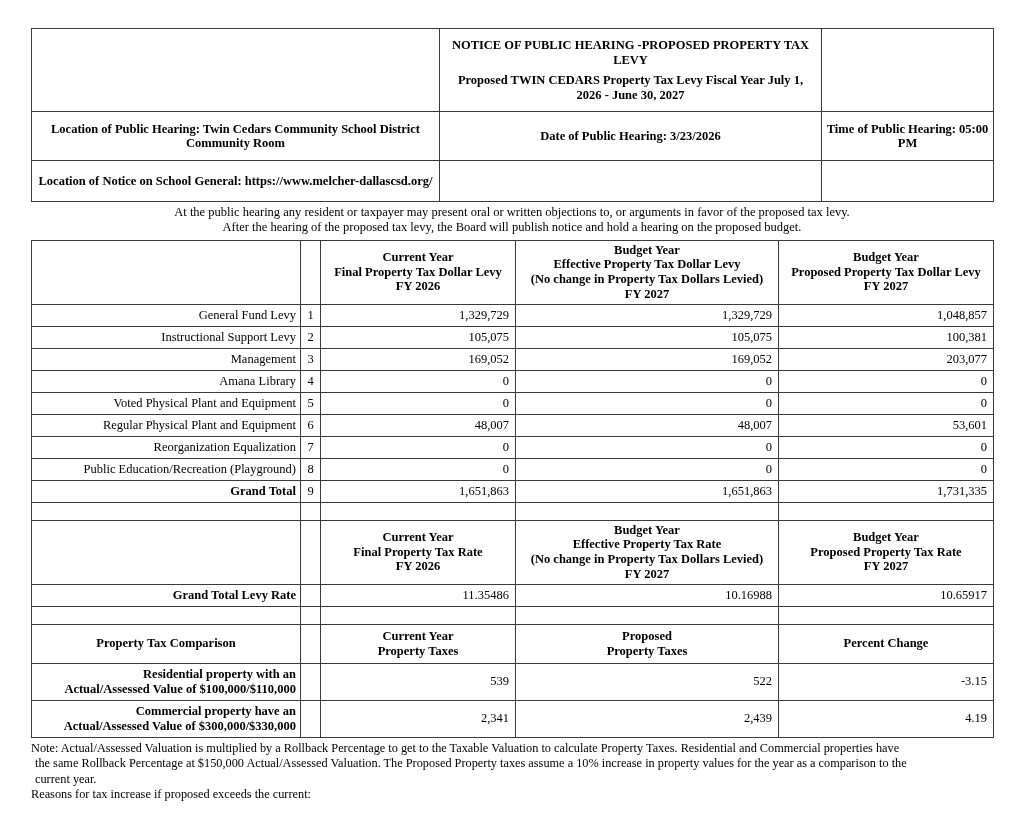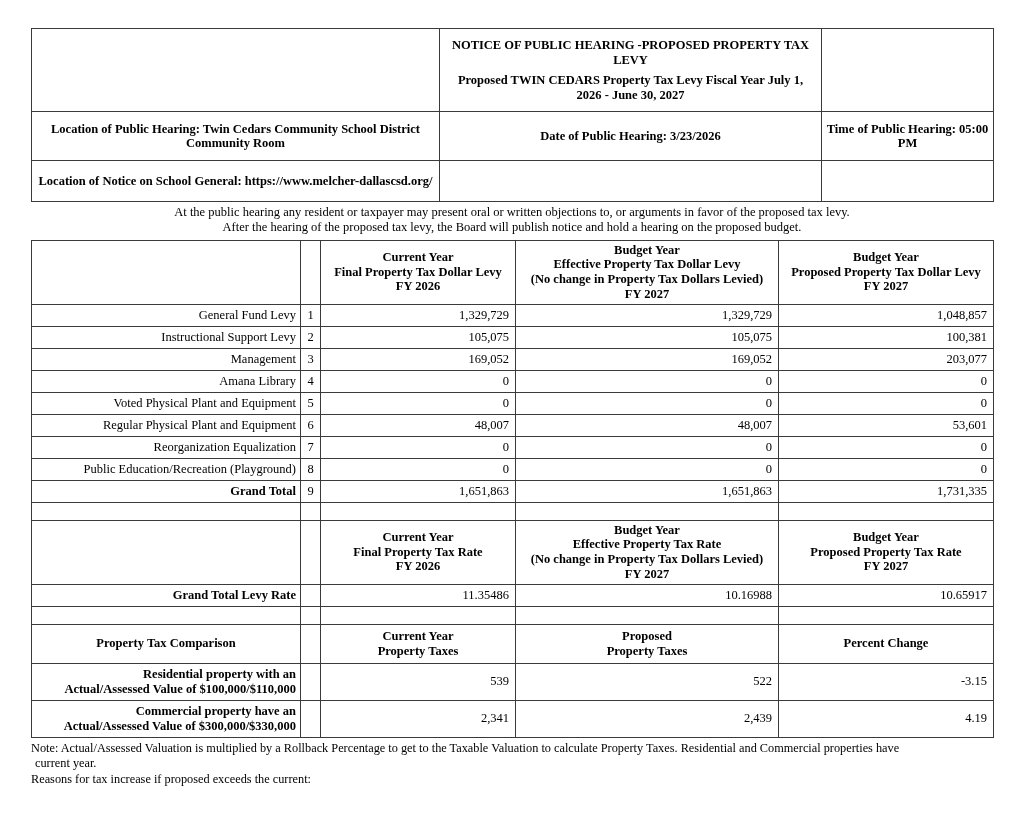--- a/index.html
+++ b/index.html
@@ -316,18 +316,19 @@
         <td class="num">2,341</td>
         <td class="num">2,439</td>
         <td class="num">4.19</td>
       </tr>
 
     </tbody>
   </table>
 
   <div class="notes">
     <p class="note-hang">Note: Actual/Assessed Valuation is multiplied by a Rollback Percentage to get to the Taxable Valuation to calculate Property Taxes. Residential and Commercial properties have</p>
+    <p class="note-line">the same Rollback Percentage at $150,000 Actual/Assessed Valuation. The Proposed Property taxes assume a 10% increase in property values for the year as a comparison to the</p>
     <p class="note-line">current year.</p>
     <p class="note-hang">Reasons for tax increase if proposed exceeds the current:</p>
 
   </div>
 
 </div>
 
 </body></html>

